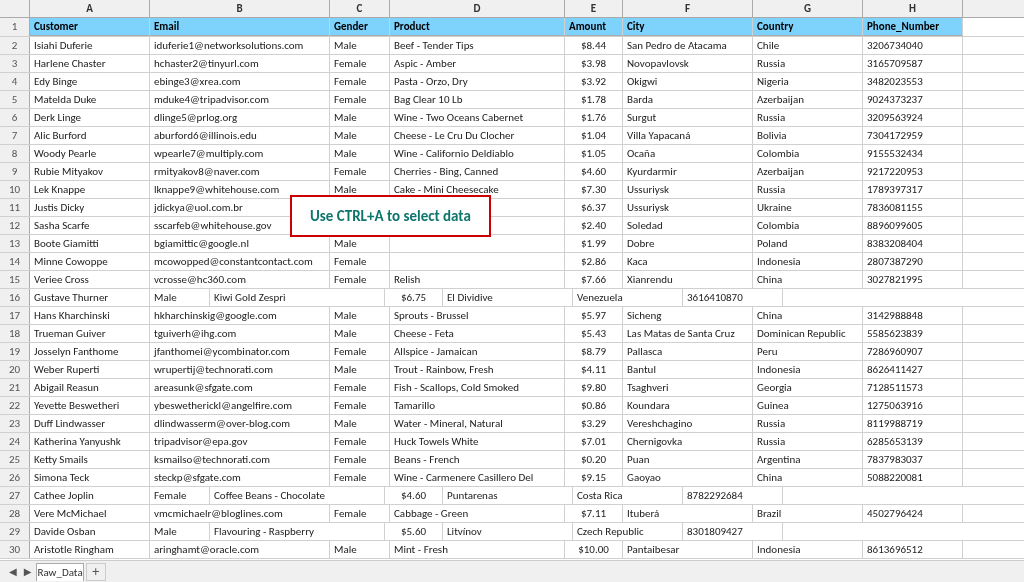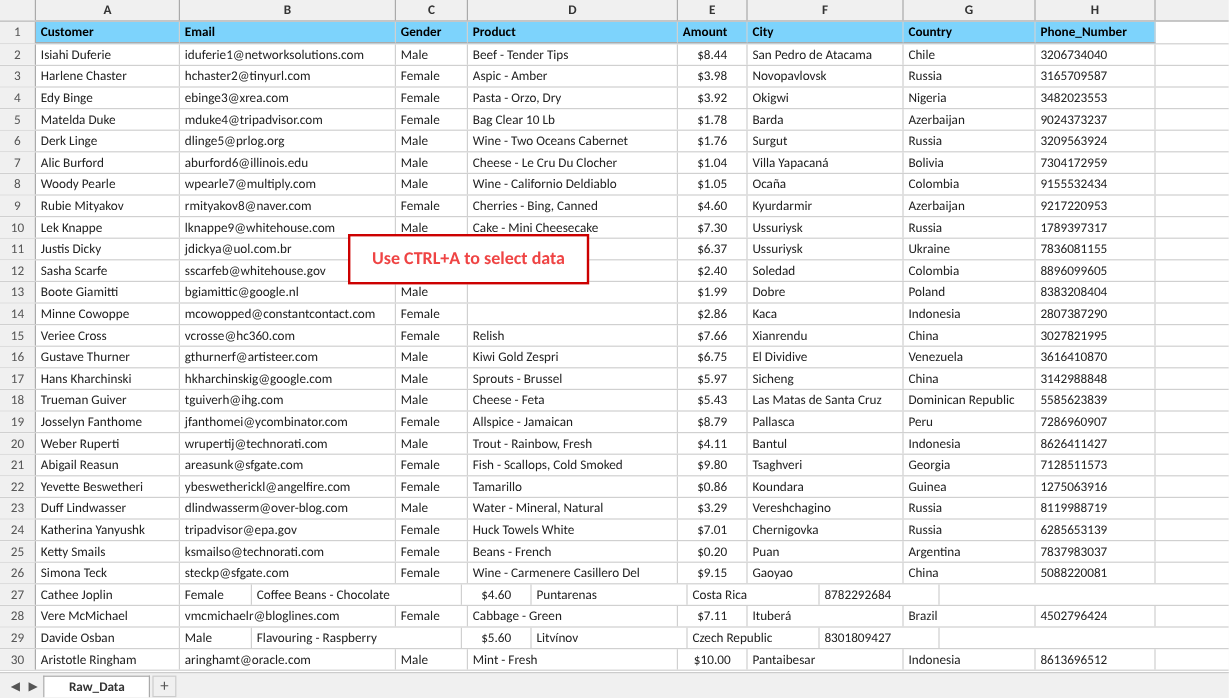--- a/index.html
+++ b/index.html
@@ -33,25 +33,25 @@
       display: flex;
       align-items: center;
       padding-left: 4px;
       gap: 2px;
     }
 
     .sheet-tab {
       background: white;
       border: 1px solid #aaa;
       border-bottom: none;
-      padding: 2px 20px;
+      padding: 2px 0;
       font-size: 11px;
       cursor: pointer;
       color: #333;
-      font-weight: bold;
+      font-weight: normal;
     }
 
     .add-tab {
       width: 20px;
       height: 18px;
       display: flex;
       align-items: center;
       justify-content: center;
       color: #555;
       cursor: pointer;
@@ -162,21 +162,21 @@
     .col-H { width: 100px; min-width: 100px; }
 
     
     .tooltip-overlay {
       position: absolute;
       background: white;
       border: 2px solid #cc0000;
       padding: 10px 18px;
       font-size: 15px;
       font-weight: bold;
-      color: #ef4444;
+      color: #0f766e;
       z-index: 100;
       pointer-events: none;
       top: 195px;
       left: 290px;
     }
 
     
     .cell.amount {
       text-align: center;
     }
@@ -362,21 +362,20 @@
       <div class="cell col-C">Female</div>
       <div class="cell col-D">Relish</div>
       <div class="cell col-E amount">$7.66</div>
       <div class="cell col-F">Xianrendu</div>
       <div class="cell col-G">China</div>
       <div class="cell col-H">3027821995</div>
     </div>
         <div class="grid-row">
       <div class="row-num">16</div>
       <div class="cell col-A">Gustave Thurner</div>
-      <div class="cell col-B">gthurnerf@artisteer.com</div>
       <div class="cell col-C">Male</div>
       <div class="cell col-D">Kiwi Gold Zespri</div>
       <div class="cell col-E amount">$6.75</div>
       <div class="cell col-F">El Dividive</div>
       <div class="cell col-G">Venezuela</div>
       <div class="cell col-H">3616410870</div>
     </div>
         <div class="grid-row">
       <div class="row-num">17</div>
       <div class="cell col-A">Hans Kharchinski</div>

